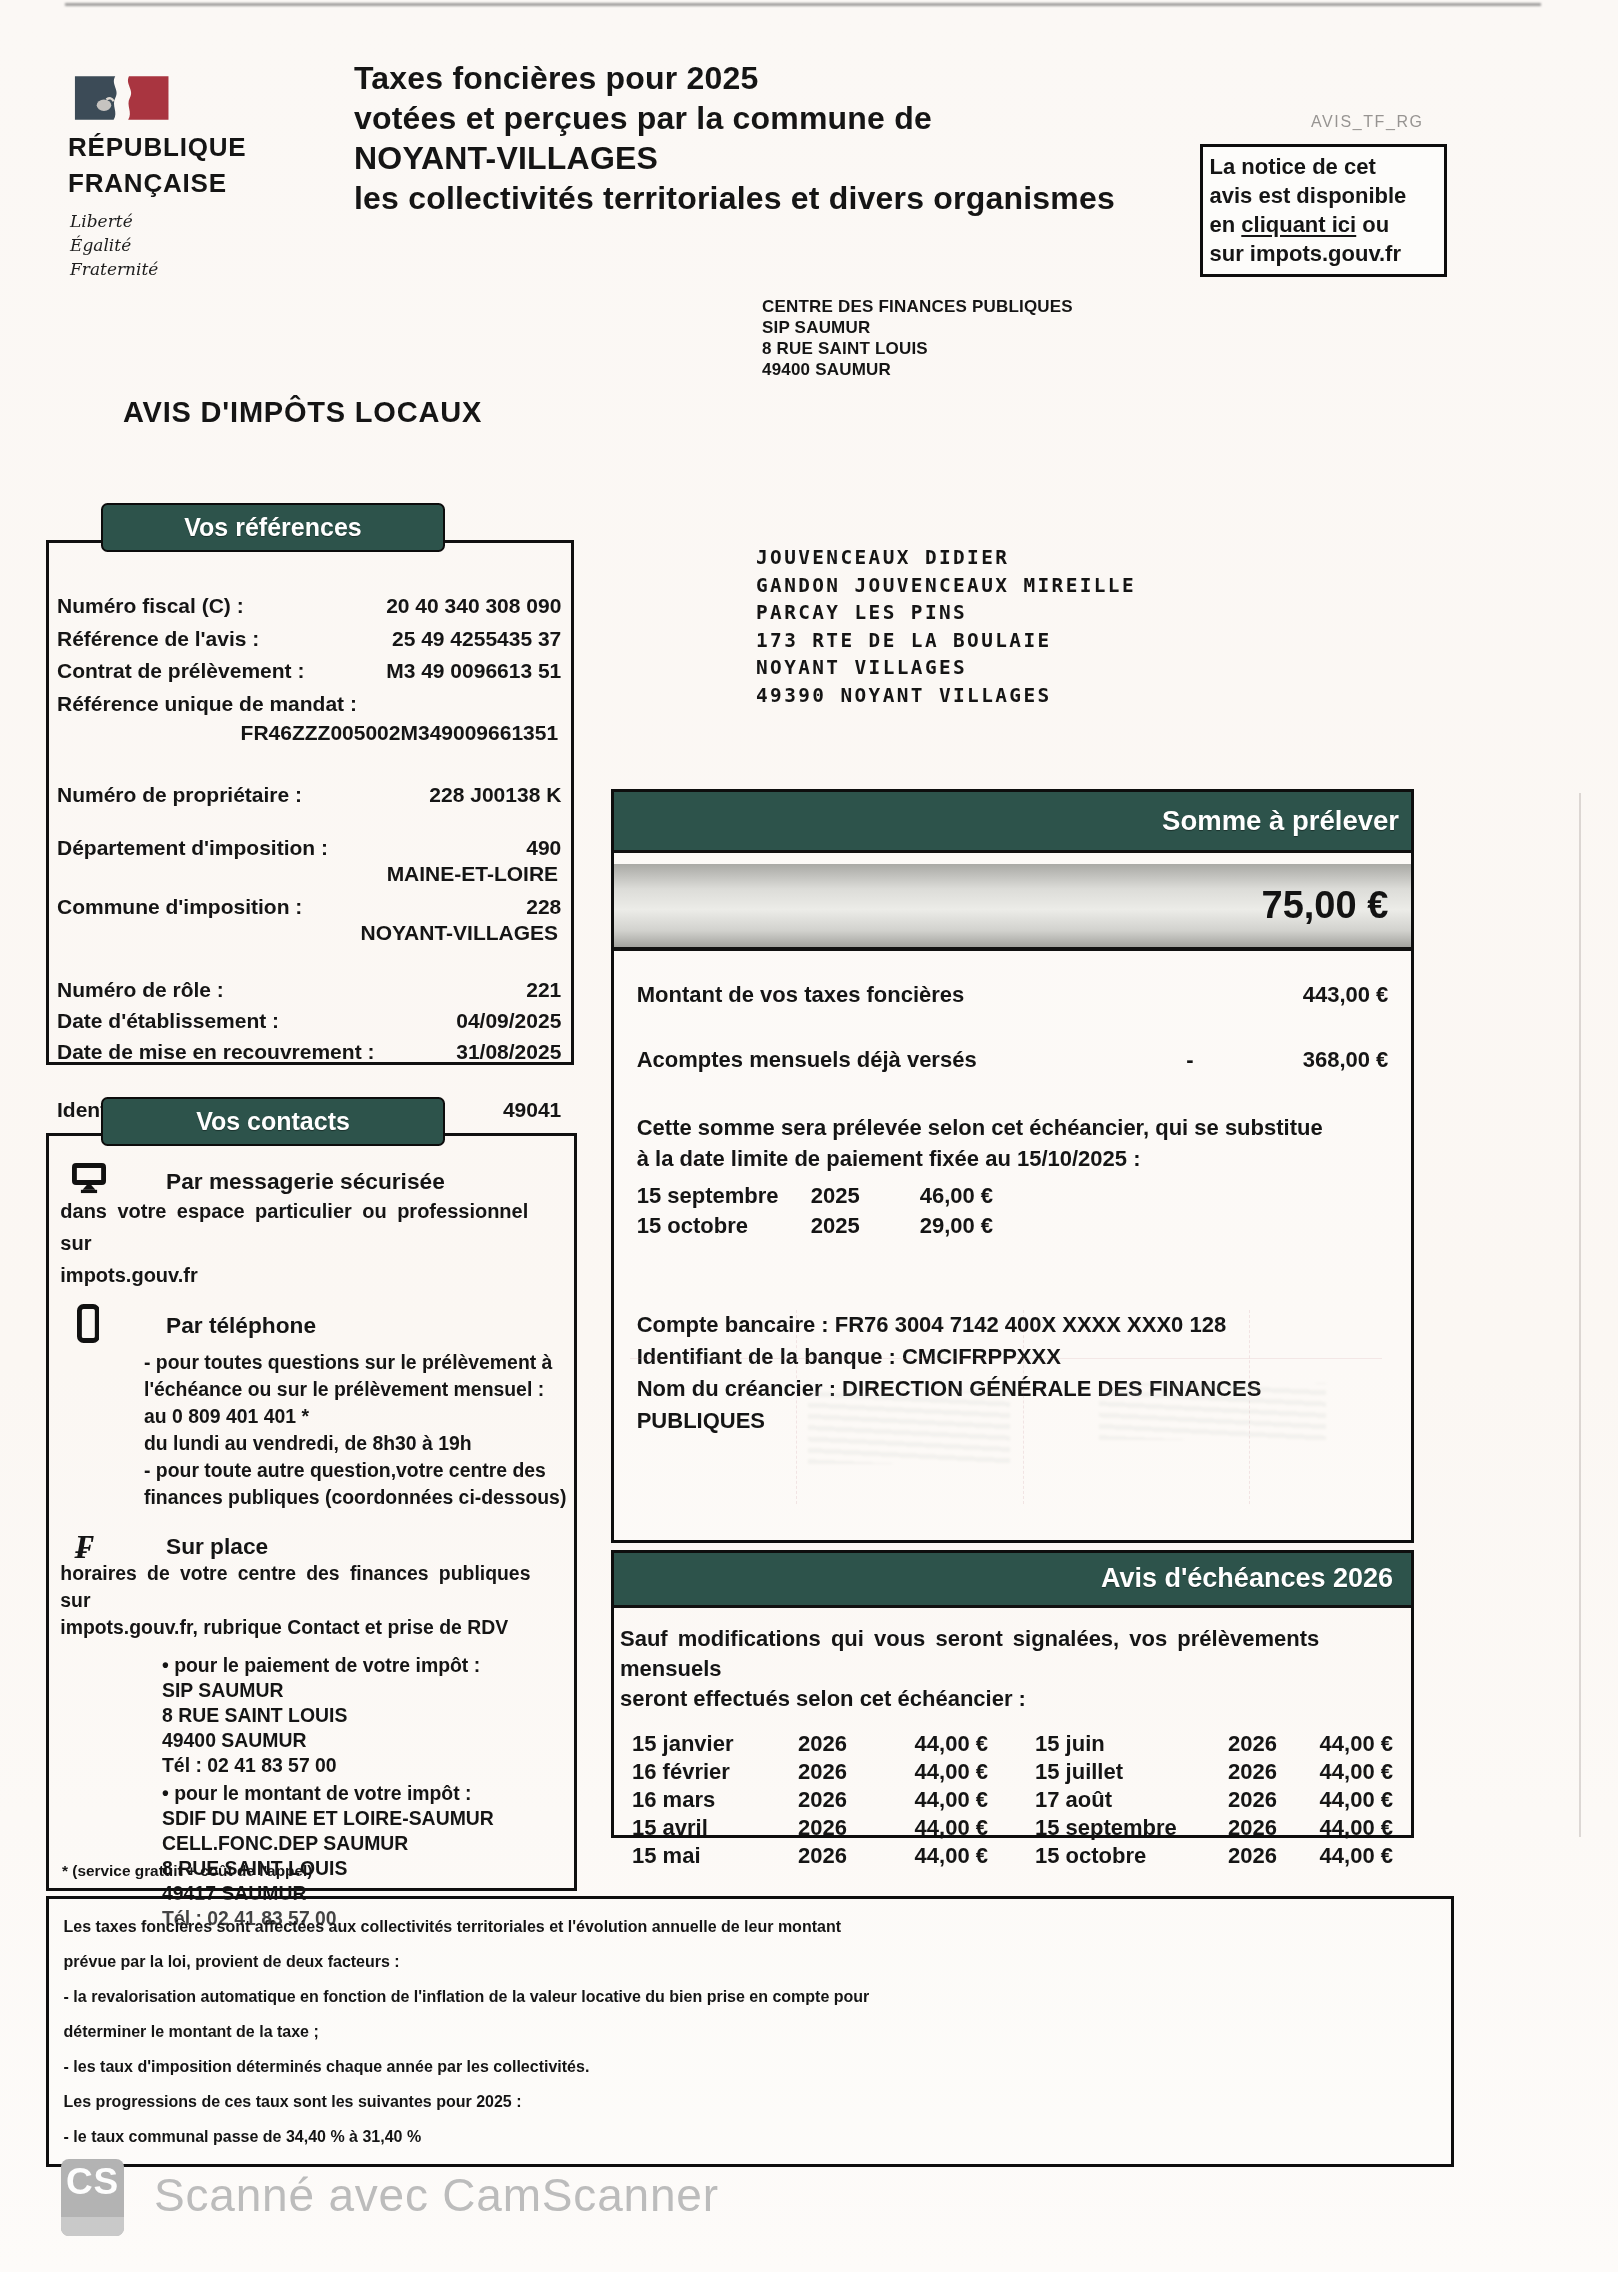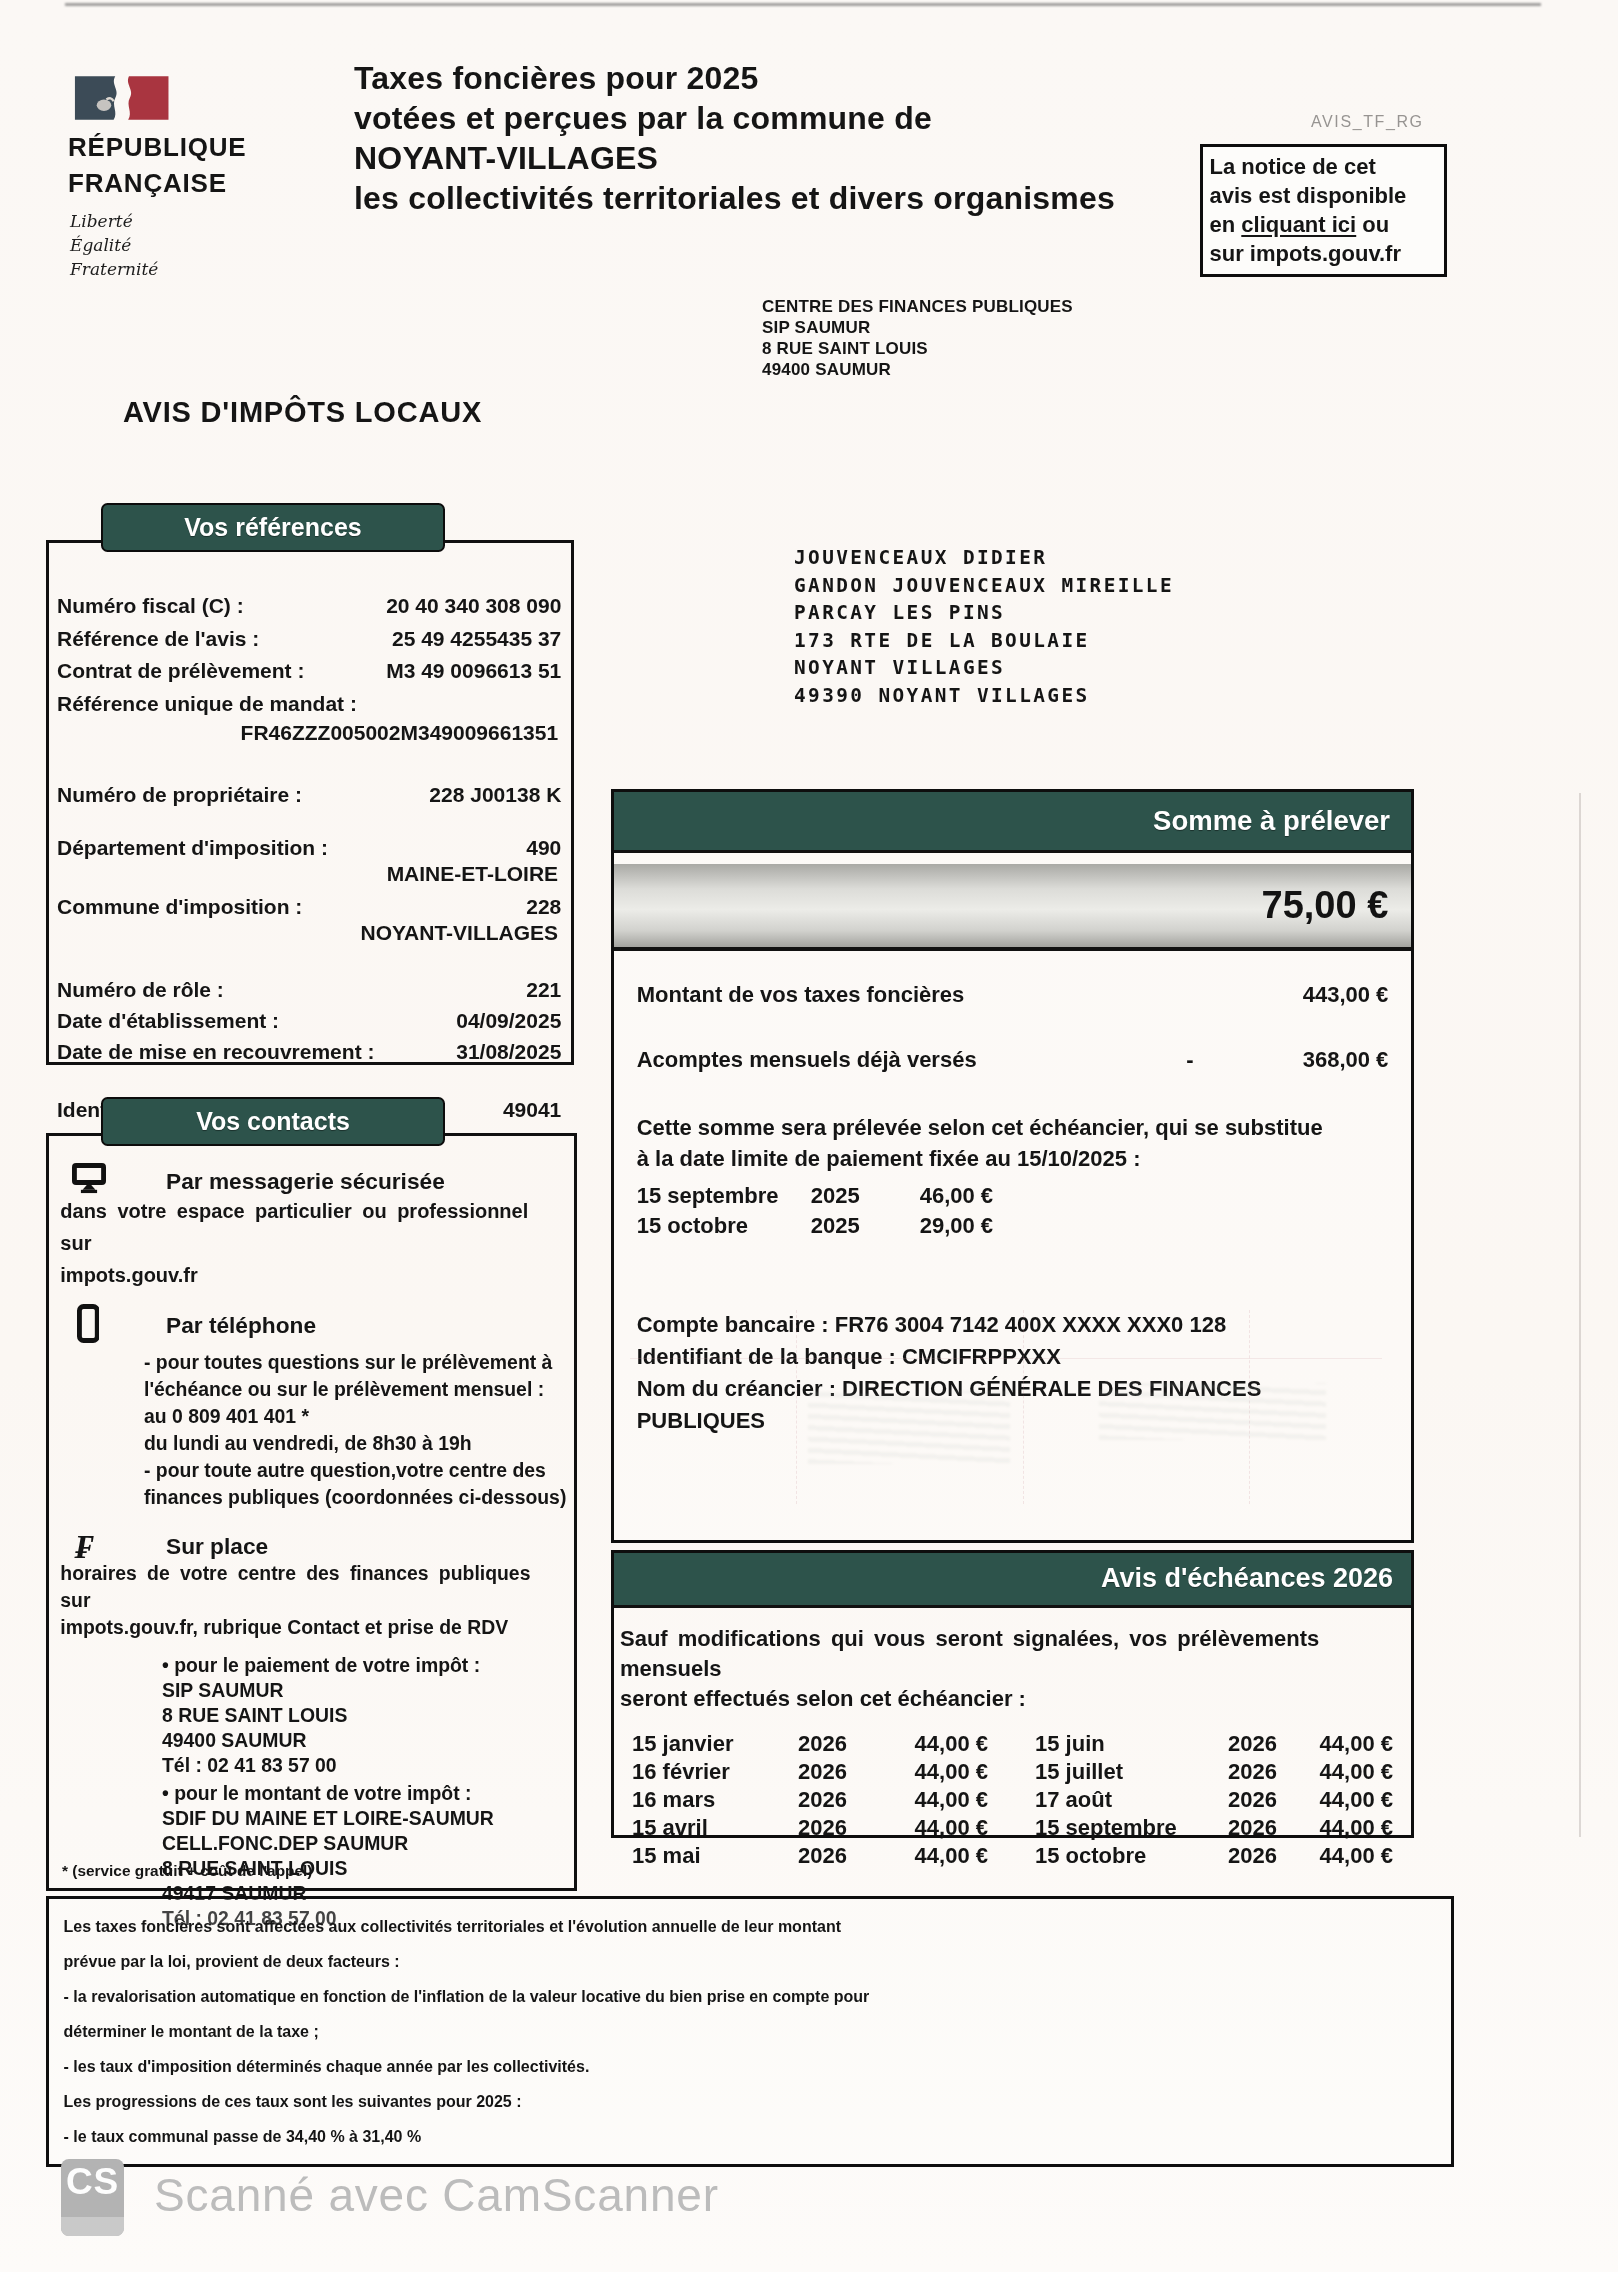--- a/index.html
+++ b/index.html
@@ -18,38 +18,38 @@
   .rep{left:68px;top:129px;font-size:26px;font-weight:bold;letter-spacing:0.8px;line-height:36px;}
   .motto{left:70px;top:209px;font-family:"DejaVu Serif",serif;font-style:italic;font-size:17px;line-height:24px;color:#1d1d1d;}
   .main-title{left:354px;top:58px;font-size:32px;font-weight:bold;line-height:40px;letter-spacing:0.2px;}
   .doc-code{left:1311px;top:113px;font-size:16px;color:#979492;letter-spacing:1.6px;}
   .notice-box{left:1200px;top:144px;width:228px;border:3.2px solid #0d0d0d;background:#fdfcfa;
               padding:4.9px 6.5px 6.5px 6.5px;font-size:22px;font-weight:bold;line-height:29px;}
   .notice-link{text-decoration:underline;text-underline-offset:3.2px;}
   .fin-center{left:762px;top:296px;font-size:17px;font-weight:bold;line-height:21px;letter-spacing:0.2px;}
   .page-title{left:123px;top:396px;font-size:29px;font-weight:bold;letter-spacing:0.8px;}
   
-  .addressee{left:794px;top:544px;font-family:"DejaVu Sans Mono",monospace;font-weight:bold;
+  .addressee{left:756px;top:544px;font-family:"DejaVu Sans Mono",monospace;font-weight:bold;
              font-size:19.4px;line-height:27.5px;letter-spacing:2.4px;}
   
   .refs-box{left:46px;top:540px;width:522px;height:519px;border:3.2px solid #101010;}
   .contacts-box{left:46px;top:1133px;width:525px;height:752px;border:3.2px solid #101010;}
   .tab{position:absolute;height:45px;background:#2d534b;border:2.4px solid #0c0c0c;border-radius:6.5px;
        color:#fff;font-weight:bold;font-size:25px;text-align:center;line-height:44px;
        text-shadow:0 0.8px 0.8px rgba(0,0,0,.4);}
   .tab-refs{left:101px;top:503px;width:340px;}
   .tab-contacts{left:101px;top:1097px;width:340px;}
   .ref-rows{padding:27.5px 9.7px 0 8px;font-size:21px;font-weight:bold;line-height:26px;}
   .rrow{display:flex;justify-content:space-between;align-items:baseline;}
   .rrow .val{text-align:right;white-space:nowrap;}
   .r-val-line{text-align:right;padding-right:3.2px;}
   
   .somme-box{left:611px;top:789px;width:797px;height:748px;border:3.2px solid #0e0e0e;background:rgba(255,255,255,.25);}
   .green-bar{height:58px;background:#2d534b;border-bottom:3.2px solid #111;color:#fff;font-weight:bold;
-             text-align:right;padding-right:21px;font-size:27.5px;line-height:57px;text-shadow:0 0.8px 0.8px rgba(0,0,0,.4);}
+             text-align:right;padding-right:12px;font-size:27.5px;line-height:57px;text-shadow:0 0.8px 0.8px rgba(0,0,0,.4);}
   .gray-band{margin-top:11.3px;height:83px;border-bottom:4px solid #111;
              background:linear-gradient(180deg,#a9a9a5 0%,#dcdcd8 30%,#ecece8 55%,#d2d2ce 80%,#a3a39f 100%);
              text-align:right;padding-right:22.7px;font-size:38px;font-weight:bold;line-height:83px;color:#131313;}
   .amount-row{display:flex;align-items:baseline;padding:0 22.7px;font-size:22px;font-weight:bold;}
   .amount-row .lab{flex:1;}
   .amount-row .sign{width:89px;text-align:left;}
   .amount-row .val{min-width:113px;text-align:right;white-space:nowrap;}
   .somme-intro{padding:0 22.7px;font-size:22px;font-weight:bold;line-height:31px;}
   .sched-row{display:flex;padding:0 22.7px;font-size:22px;font-weight:bold;line-height:30px;}
   .sched-row .d{width:174px;}

